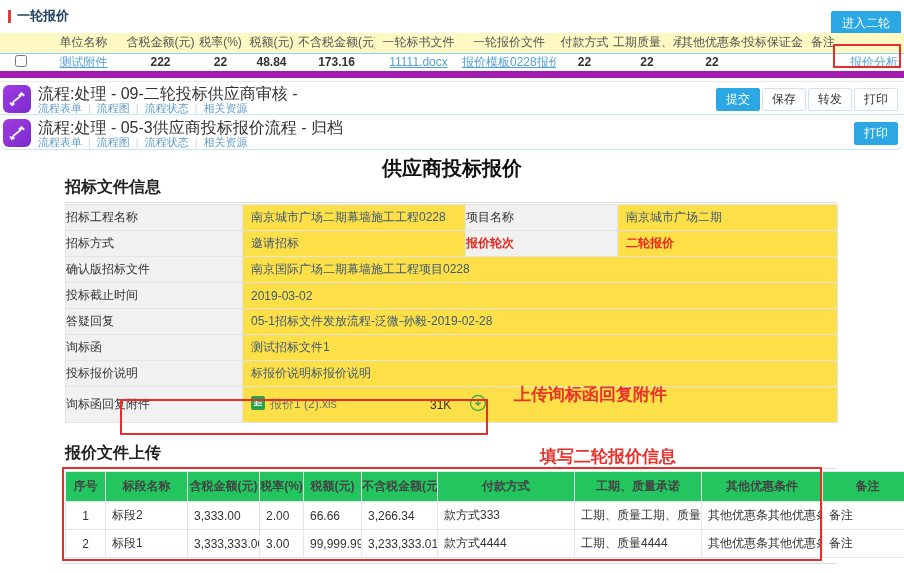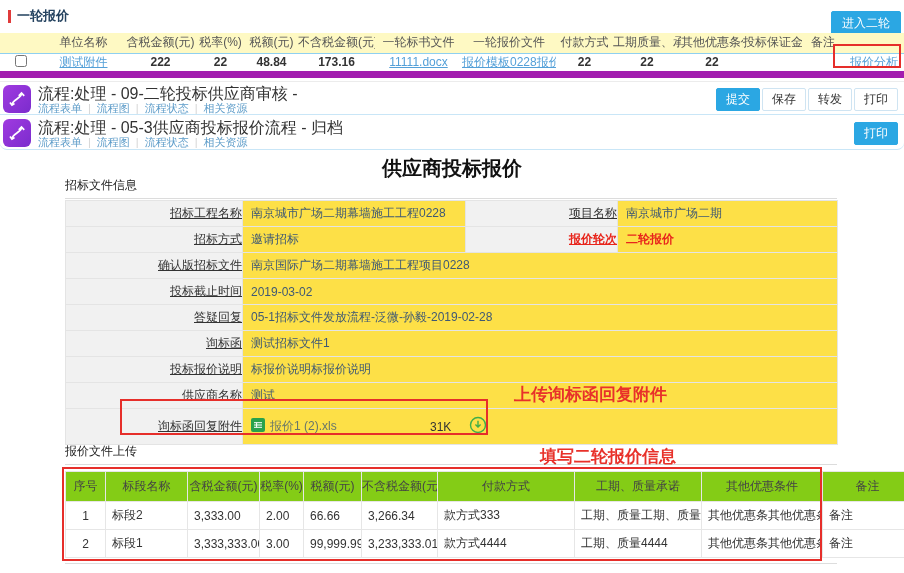--- a/index.html
+++ b/index.html
@@ -34,44 +34,44 @@
              background:linear-gradient(135deg,#a03ae0,#7b2ccd); display:flex; align-items:center; justify-content:center; }
   .wf-title { position:absolute; left:38px; top:2px; font-size:16px; color:#333; white-space:nowrap; }
   .wf-links { position:absolute; left:38px; top:19px; font-size:11px; white-space:nowrap; }
   .wf-links a { color:#5d9cc9; text-decoration:none; cursor:pointer; }
   .wf-links .sep { color:#d5d5d5; margin:0 6px; }
   .wf-btns { position:absolute; right:6px; top:6px; display:flex; gap:2px; }
   .wf-btns .btn { padding:2px 9px; }
 
   
   #main-title { position:absolute; left:0; top:155px; width:904px; text-align:center; font-size:20px; font-weight:bold; color:#111; }
-  .section-title { font-size:12px; font-weight:normal; color:#222; padding-bottom:4px; border-bottom:1px solid #dcdcdc; }
+  .section-title { font-size:16px; font-weight:bold; color:#222; padding-bottom:4px; border-bottom:1px solid #dcdcdc; }
   #bid-info { position:absolute; left:65px; top:177px; width:772px; }
   .form-table { width:100%; border-collapse:collapse; margin-top:1px; table-layout:fixed; }
   .form-table td { border:1px solid #e4e4e4; height:26px; font-size:12px; overflow:hidden; white-space:nowrap; }
-  .form-table td.lbl { background:#f1f1f1; text-align:right; color:#333;text-decoration:underline; }
+  .form-table td.lbl { background:#f1f1f1; text-align:left; color:#333; }
   .form-table td.val { background:#fde047; color:#3f5974; padding-left:8px; text-align:left; }
   .form-table td.red-lbl { color:#e8251c; font-weight:bold; }
   .form-table td.red-val { color:#e8251c; font-weight:bold; }
   .attach-cell { height:36px !important; }
   .attach-flex { display:flex; align-items:center; }
   .attach-name { color:#68766a; margin-left:5px; width:160px; }
   .attach-size { color:#333; margin-right:18px; }
 
   .red-note { position:absolute; color:#e8312a; font-weight:bold; font-size:17px; white-space:nowrap; }
   #note-upload { left:514px; top:383px; }
   #note-fill   { left:540px; top:445px; }
   #box-attach  { left:120px; top:399px; width:368px; height:36px; }
 
   #quote-sec { position:absolute; left:65px; top:443px; width:772px; }
 
   
   #quote-wrap { position:absolute; left:65px; top:471px; width:839px; overflow:hidden; }
   .quote-table { width:847px; border-collapse:collapse; table-layout:fixed; }
-  .quote-table th { height:30px; background:#84cc16; border:1px solid #e6e6e6; font-weight:normal; color:#444; text-align:center; overflow:hidden; white-space:nowrap; }
+  .quote-table th { height:30px; background:#22c55e; border:1px solid #e6e6e6; font-weight:bold; color:#444; text-align:center; overflow:hidden; white-space:nowrap; }
   .quote-table td { height:28px; background:#fff; border:1px solid #e6e6e6; color:#333; text-align:left; padding-left:6px; overflow:hidden; white-space:nowrap; }
   .quote-table td.ctr { text-align:center; padding-left:0; }
   #box-quote { left:62px; top:467px; width:760px; height:94px; }
   #bottom-line { position:absolute; left:65px; top:563px; width:772px; border-top:1px solid #dddddd; }
 </style>
 </head>
 <body>
 
 <div id="app">
 
@@ -210,24 +210,20 @@
         <td class="lbl">答疑回复</td>
         <td class="val" colspan="3">05-1招标文件发放流程-泛微-孙毅-2019-02-28</td>
       </tr>
       <tr>
         <td class="lbl">询标函</td>
         <td class="val" colspan="3">测试招标文件1</td>
       </tr>
       <tr>
         <td class="lbl">投标报价说明</td>
         <td class="val" colspan="3">标报价说明标报价说明</td>
-      </tr>
-      <tr>
-        <td class="lbl">供应商名称</td>
-        <td class="val" colspan="3">测试</td>
       </tr>
       <tr>
         <td class="lbl attach-cell">询标函回复附件</td>
         <td class="val attach-cell" colspan="3">
           <span class="attach-flex">
             <span>
               <svg width="14" height="14" viewBox="0 0 14 14">
                     <rect width="14" height="14" rx="2" fill="#28a24c"></rect>
                     <path d="M3 4.7h8M3 7h8M3 9.3h8M5.6 4.7v4.6" stroke="#fff" stroke-width="1" fill="none"></path>
                   </svg>

